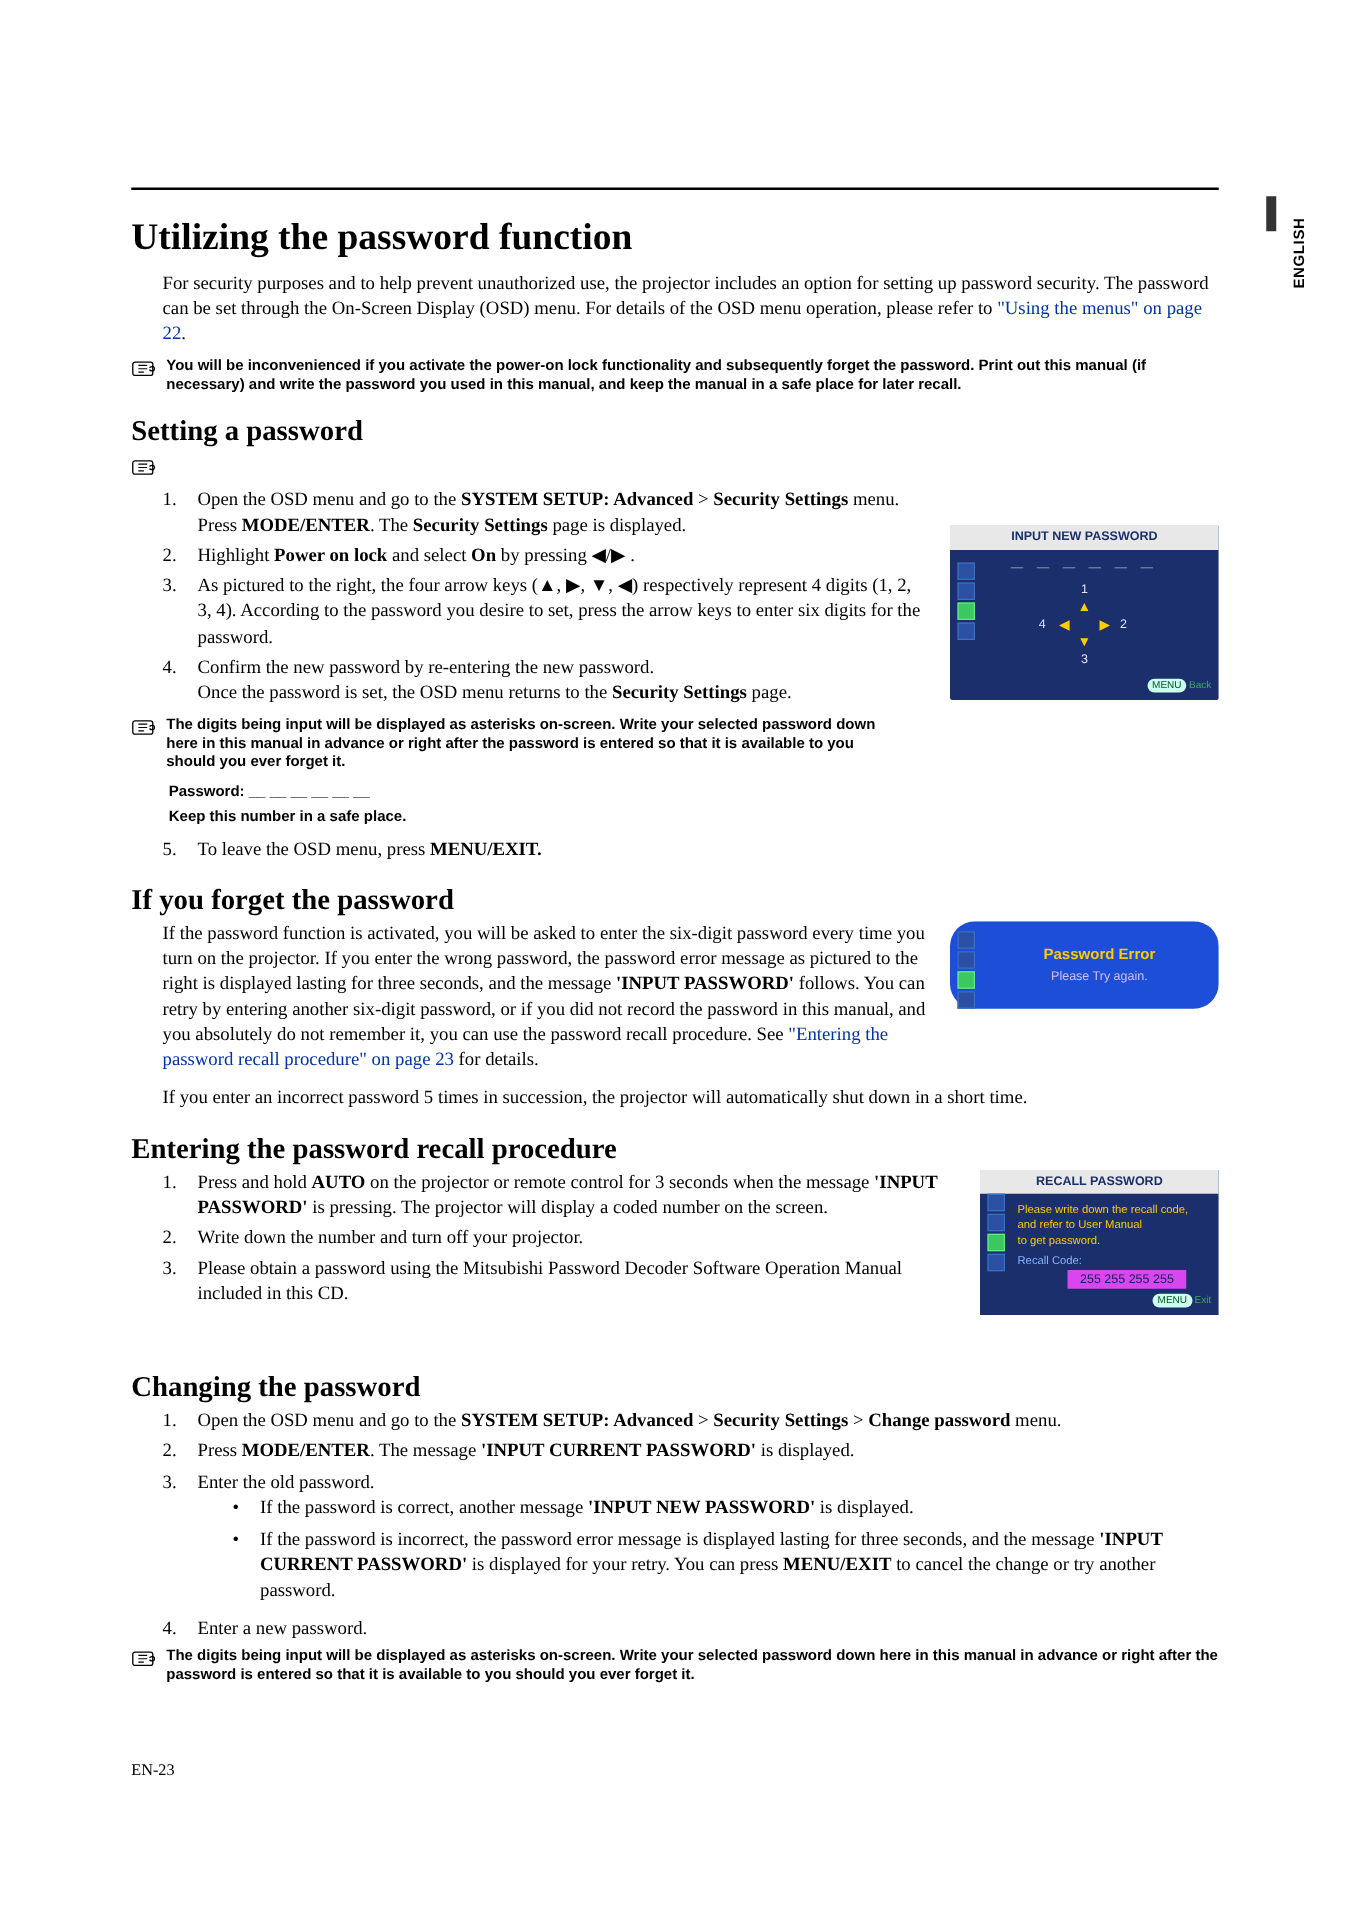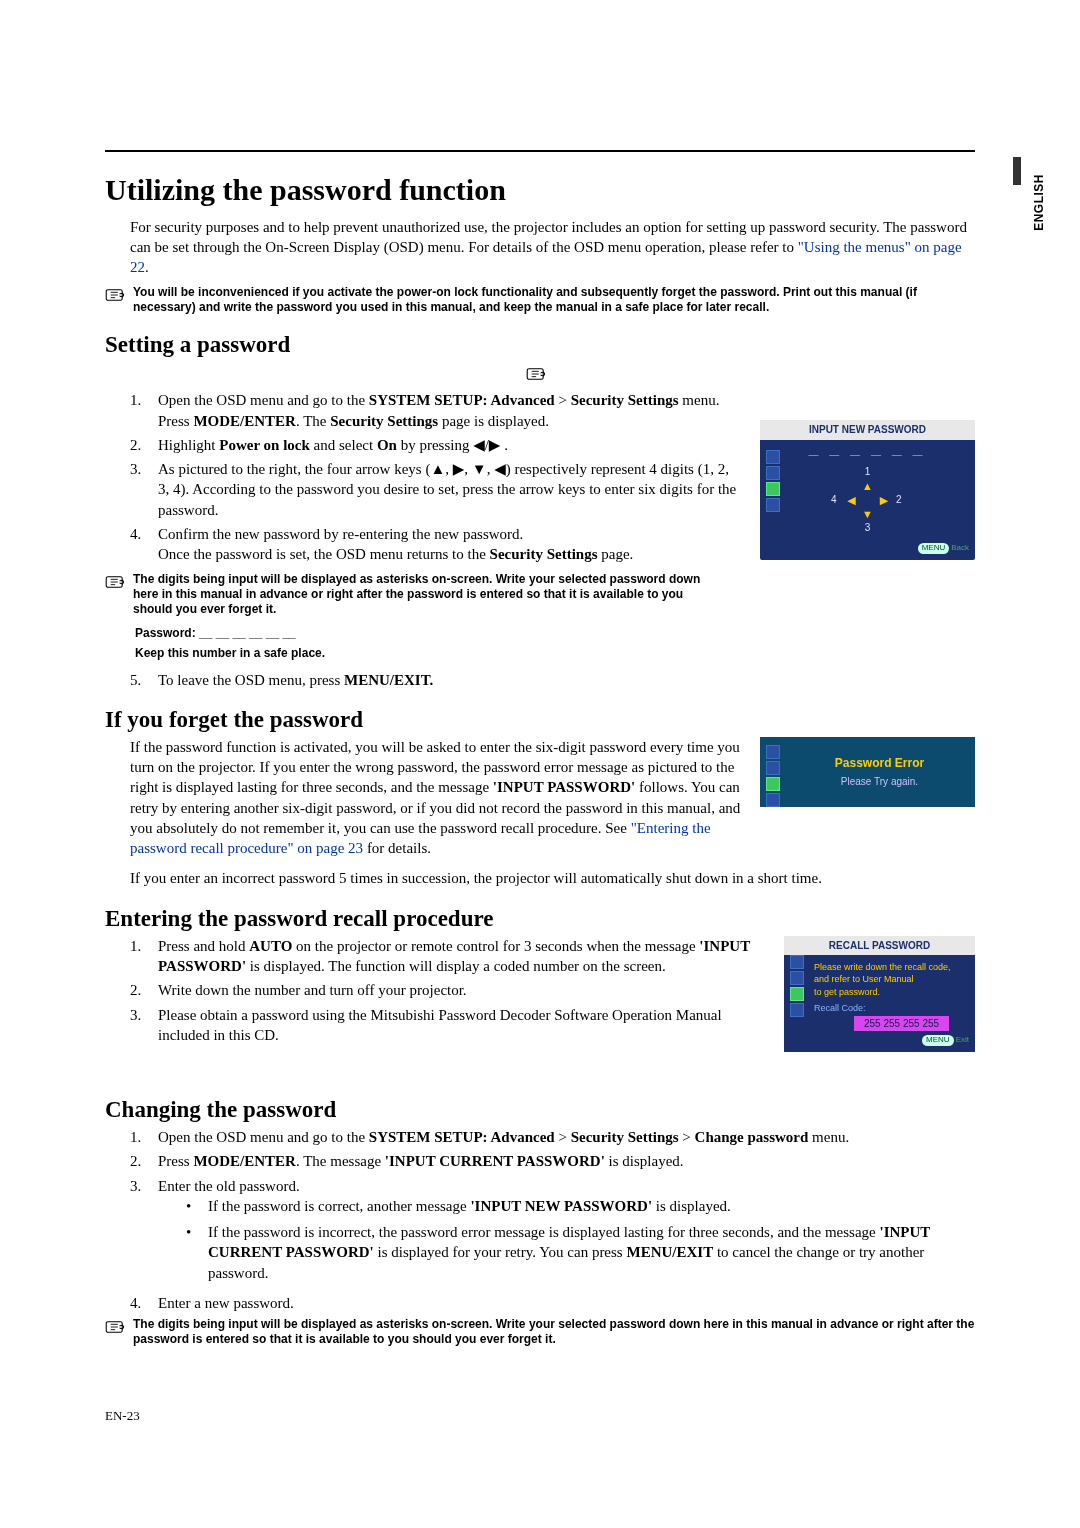--- a/index.html
+++ b/index.html
@@ -29,21 +29,21 @@
     right: -46px;
     top: 5px;
     width: 8px;
     height: 28px;
     background: #333;
   }
   h1 { font-size: 30px; font-weight: bold; margin-bottom: 6px; }
   h2 { font-size: 23px; font-weight: bold; margin-top: 14px; margin-bottom: 2px; }
   .intro { margin-left: 25px; margin-bottom: 8px; }
   .link { color: #0033aa; }
-  .note-row { display: flex; align-items: flex-start; margin: 4px 0 8px 0; justify-content: center; }
+  .note-row { display: flex; align-items: flex-start; margin: 4px 0 8px 0; }
   .note-icon {
     flex: 0 0 auto; width: 22px; height: 16px; margin-right: 6px; margin-top: 2px;
   }
   .note-icon svg { width: 22px; height: 16px; }
   .note-text { font-family: Arial, sans-serif; font-size: 12px; font-weight: bold; line-height: 1.25; flex: 1; }
   ol.steps { list-style: none; margin-left: 25px; }
   ol.steps > li { display: flex; margin-bottom: 4px; }
   ol.steps > li .num { flex: 0 0 28px; }
   ol.steps > li .txt { flex: 1; }
   ul.bullets { list-style: none; margin-left: 28px; }
@@ -62,21 +62,21 @@
   .osd-body .dashes { letter-spacing: 4px; color: #8ab; }
   .osd-cross { position: relative; height: 70px; margin-top: 4px; }
   .osd-cross .n { position: absolute; font-size: 10px; color: #e0e0ff; }
   .osd-cross .arr { position: absolute; color: #ffcc00; font-size: 11px; }
   .osd-foot { text-align: right; font-size: 8px; color: #4a6; padding: 0 6px 2px 0; }
   .osd-foot .pill { display:inline-block; background:#cfe; color:#052; padding:0 4px; border-radius:6px; font-size:8px; margin-right:2px;}
   .osd-sideicons { position:absolute; left:6px; top:10px; width:18px; }
   .osd-sideicons div { width:14px; height:14px; background:#2a4fa3; margin-bottom:2px; border:1px solid #3a6fc3; }
   .osd-sideicons .active { background:#3cc860; border-color:#5eea80; }
 
-  .err-box { width: 215px; background: #0c4a6e; color:#fff; font-family:Arial,sans-serif; font-size:10px; padding: 18px 6px 18px 30px; position:relative;}
+  .err-box { width: 215px; background: #1d4ed8; color:#fff; font-family:Arial,sans-serif; font-size:10px; padding: 18px 6px 18px 30px; position:relative;border-radius:20px;}
   .err-box .t1 { color:#ffcc00; font-weight:bold; text-align:center; font-size:12px; }
   .err-box .t2 { color:#d0c0ff; text-align:center; font-size:10px; margin-top:4px;}
   .err-box .side { position:absolute; left:6px; top:8px; width:18px;}
   .err-box .side div { width:14px;height:14px;background:#2a4fa3;margin-bottom:2px;border:1px solid #3a6fc3;}
   .err-box .side .active{background:#3cc860;border-color:#5eea80;}
 
   .recall-box { width: 191px; background:#1a2f6b; font-family:Arial,sans-serif; padding-bottom:4px;}
   .recall-head { background:#e8e8e8;color:#1a2f6b;font-weight:bold;text-align:center;padding:3px 0;font-size:10px;}
   .recall-body { padding:6px 8px 4px 30px; font-size:9px; color:#ffcc00; position:relative; line-height:1.35;}
   .recall-body .side { position:absolute; left:6px; top:0; width:18px;}
@@ -256,21 +256,21 @@
       <div class="recall-foot">
         <span class="pill">MENU</span><span>Exit</span>
       </div>
     </div>
   </div>
 
   <ol class="steps">
     <li>
         <span class="num">1.</span>
         <span class="txt">
-      <span>Press and hold </span><b>AUTO</b><span> on the projector or remote control for 3 seconds when the message </span><b>'INPUT PASSWORD'</b><span> is displayed. The function will display a coded number on the screen.</span>
+      <span>Press and hold </span><b>AUTO</b><span> on the projector or remote control for 3 seconds when the message </span><b>'INPUT PASSWORD'</b><span> is pressing. The projector will display a coded number on the screen.</span>
     </span>
       </li>
     <li>
         <span class="num">2.</span>
         <span class="txt">Write down the number and turn off your projector.</span>
       </li>
     <li>
         <span class="num">3.</span>
         <span class="txt">Please obtain a password using the Mitsubishi Password Decoder Software Operation Manual included in this CD.</span>
       </li>

